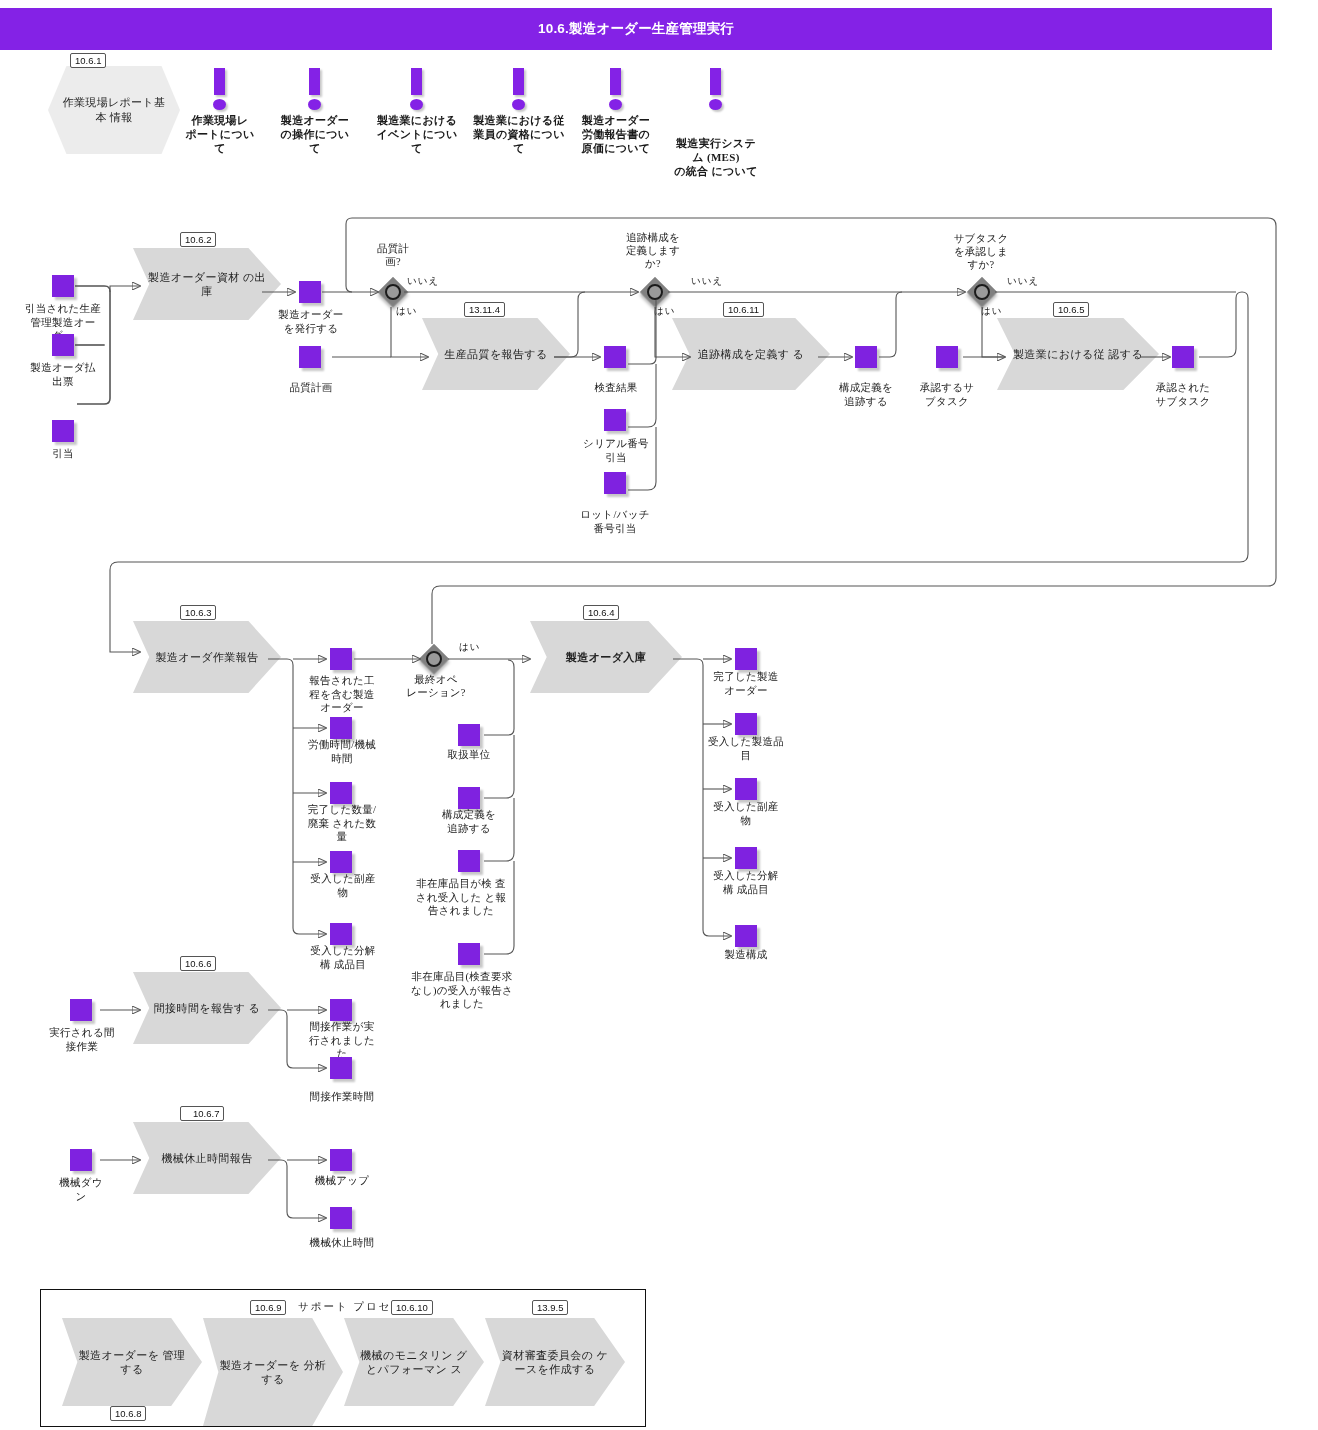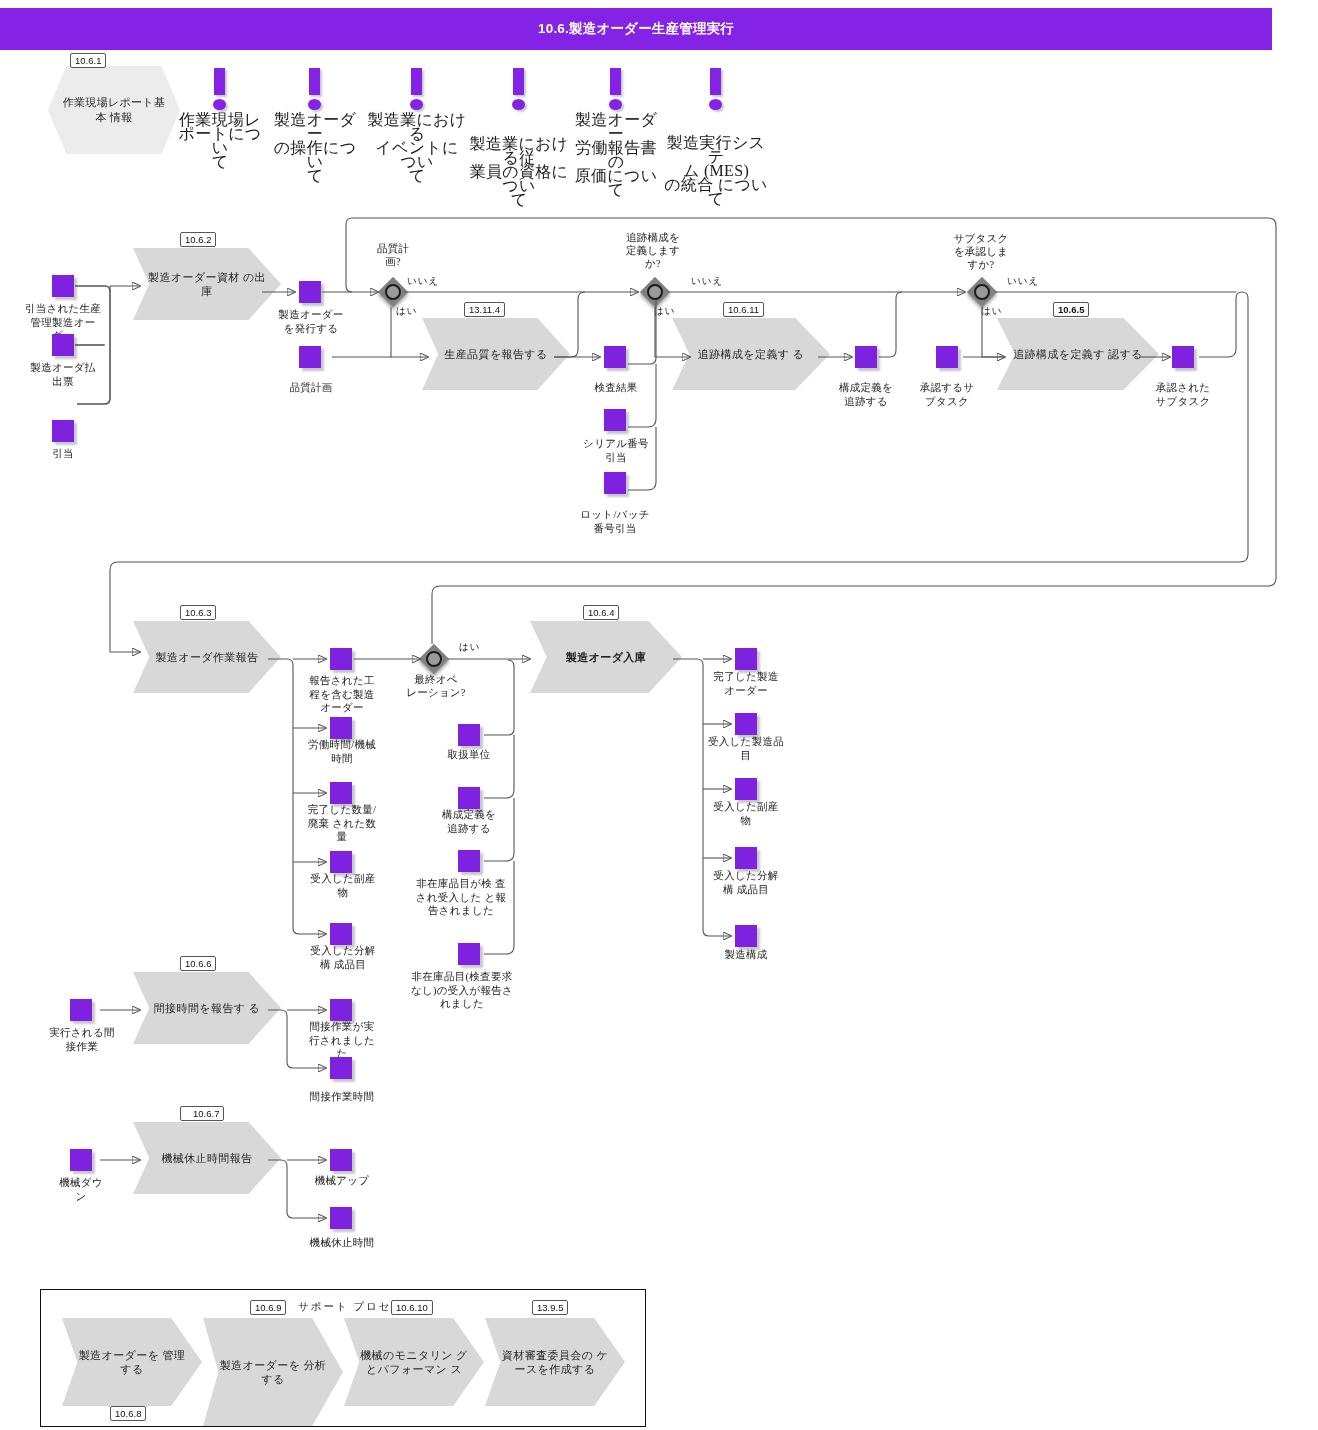--- a/index.html
+++ b/index.html
@@ -47,21 +47,21 @@
         letter-spacing:.2px;white-space:pre-line;}
   .elbl{position:absolute;font-size:9.5px;color:#111;letter-spacing:1px;white-space:nowrap;}
 
   
   .excl{position:absolute;}
   .excl .bar{position:absolute;left:6px;top:0;width:11px;height:27px;background:#8422e6;
              box-shadow:2px 2px 2px rgba(0,0,0,.22);}
   .excl .dot{position:absolute;left:5px;top:31px;width:13px;height:11px;border-radius:50%;
              background:#8422e6;box-shadow:2px 2px 2px rgba(0,0,0,.22);}
   .excl .lbl{position:absolute;top:45px;left:50%;transform:translateX(-50%);text-align:center;
-             font-size:16px;color:#1a1a1a;line-height:14px;letter-spacing:.3px;white-space:pre-line;}
+             font-size:11px;color:#1a1a1a;line-height:14px;letter-spacing:.3px;white-space:pre-line;font-weight:bold;}
 
   
   .lnk{position:absolute;z-index:1;}
   .lnk svg{display:block;overflow:visible;}
   .lnk path,.lnk line{fill:none;stroke:#555;stroke-width:1.1px;}
 
   
   .supbox{position:absolute;border:1.5px solid #111;background:#fff;}
   .suptitle{position:absolute;font-size:10.5px;color:#1a1a1a;letter-spacing:2px;white-space:nowrap;}
 </style>
@@ -97,21 +97,21 @@
   <div class="excl" style="left:405px;top:68px;width:24px;">
     <div class="bar"></div>
       <div class="dot"></div>
     <div class="lbl" style="width:100px;">製造業における
 イベントについ
 て</div>
   </div>
   <div class="excl" style="left:507px;top:68px;width:24px;">
     <div class="bar"></div>
       <div class="dot"></div>
-    <div class="lbl" style="width:110px;margin-top:24px;">製造業における従
+    <div class="lbl" style="width:110px;">製造業における従
 業員の資格につい
 て</div>
   </div>
   <div class="excl" style="left:604px;top:68px;width:24px;">
     <div class="bar"></div>
       <div class="dot"></div>
     <div class="lbl" style="width:94px;">製造オーダー
 労働報告書の
 原価について</div>
   </div>
@@ -256,23 +256,23 @@
   <div class="dlbl" style="left:936px;top:232px;width:90px;">サブタスク
 を承認しま
 すか?</div>
   <div class="elbl" style="left:1007px;top:275px;">いいえ</div>
   <div class="elbl" style="left:981px;top:305px;">はい</div>
 
   <div class="sq" style="left:936px;top:346px;"></div>
   <div class="sqlbl" style="left:906px;top:381px;width:82px;">承認するサ
 ブタスク</div>
 
-  <div class="reftag" style="left:1053px;top:302px;font-weight:bold;">10.6.5</div>
+  <div class="reftag" style="left:1053px;top:302px;">10.6.5</div>
   <div class="chev" style="left:997px;top:318px;width:162px;height:72px;">
-    <div class="lbl">追跡構成を定義す 認する</div>
+    <div class="lbl">製造業における従 認する</div>
   </div>
 
   <div class="sq" style="left:1172px;top:346px;"></div>
   <div class="sqlbl" style="left:1141px;top:381px;width:84px;">承認された
 サブタスク</div>
 
   <div class="lnk" style="left:0;top:0;width:1318px;height:1430px;">
     <svg width="1318" height="1430" viewBox="0 0 1318 1430">
 
       <path d="M268,659 L287,659 Q293,659 293,665 L293,928 Q293,934 299,934 L326,934" marker-end="url(#ar)"></path>

